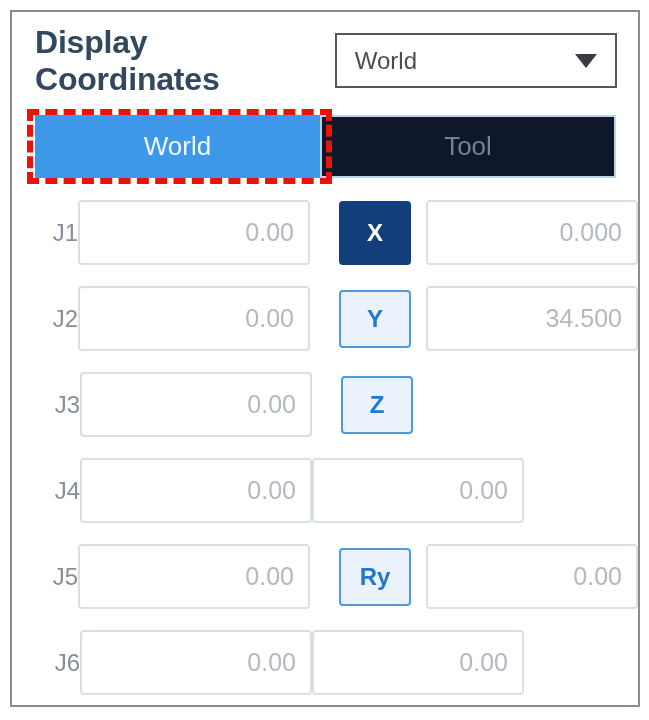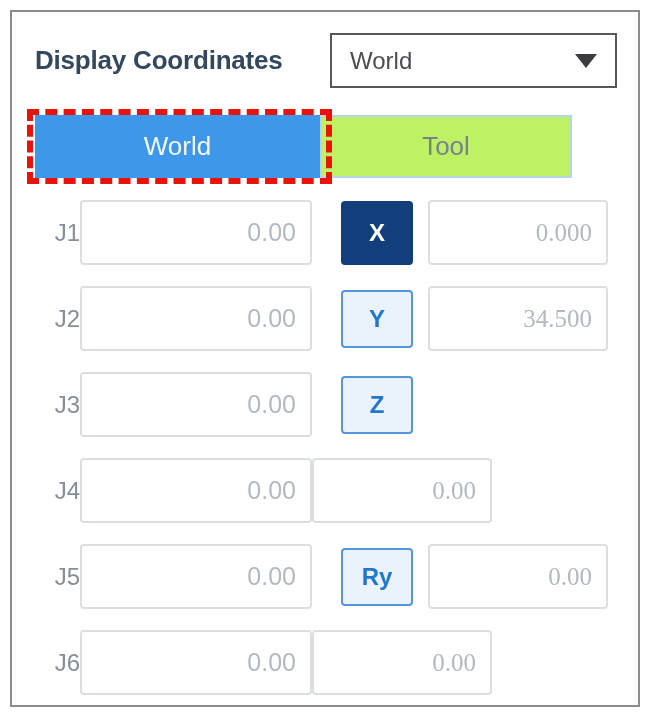--- a/index.html
+++ b/index.html
@@ -18,21 +18,21 @@
     padding: 21px 0 0 23px;
   }
   
   .header {
     display: flex;
     align-items: center;
     width: 582px;
     height: 55px;
   }
   .title {
-    font-size: 26px;
+    font-size: 32px;
     font-weight: bold;
     color: #33475e;
     letter-spacing: -0.2px;
   }
   .dropdown {
     margin-left: auto;
     width: 287px; height: 55px;
     border: 2px solid #55575c;
     background: #ffffff;
     display: flex;
@@ -64,22 +64,22 @@
     justify-content: center;
     font-size: 26px;
     cursor: pointer;
   }
   .tab-world {
     width: 285px;
     background: #3e97e9;
     color: #f0f7fd;
   }
   .tab-tool {
-    width: 252px;
-    background: #bef264;
+    width: 296px;
+    background: #0f172a;
     border: 2px solid #b7d5ea;
     color: #76828e;
   }
   .annotation {
     position: absolute;
     left: -8px; top: -6px;
     width: 305px; height: 75px;
     border: 6px dashed #e8130a;
     pointer-events: none;
   }
@@ -104,21 +104,21 @@
     background: #ffffff;
     font-family: "Liberation Sans", sans-serif;
     font-size: 25px;
     color: #b3b9c0;
     text-align: right;
     padding-right: 14px;
     outline: none;
     padding-left: 10px;
   }
   .jinput { width: 232px; }
-  .ainput { width: 180px; font-family: Liberation Serif, serif; }
+  .ainput { width: 212px; }
   .badge {
     width: 72px; height: 58px;
     margin-left: 29px; margin-right: 15px;
     border: 2px solid #5498dc;
     border-radius: 4px;
     background: #eaf3fb;
     color: #2178cc;
     font-size: 24px;
     font-weight: bold;
     display: flex;

